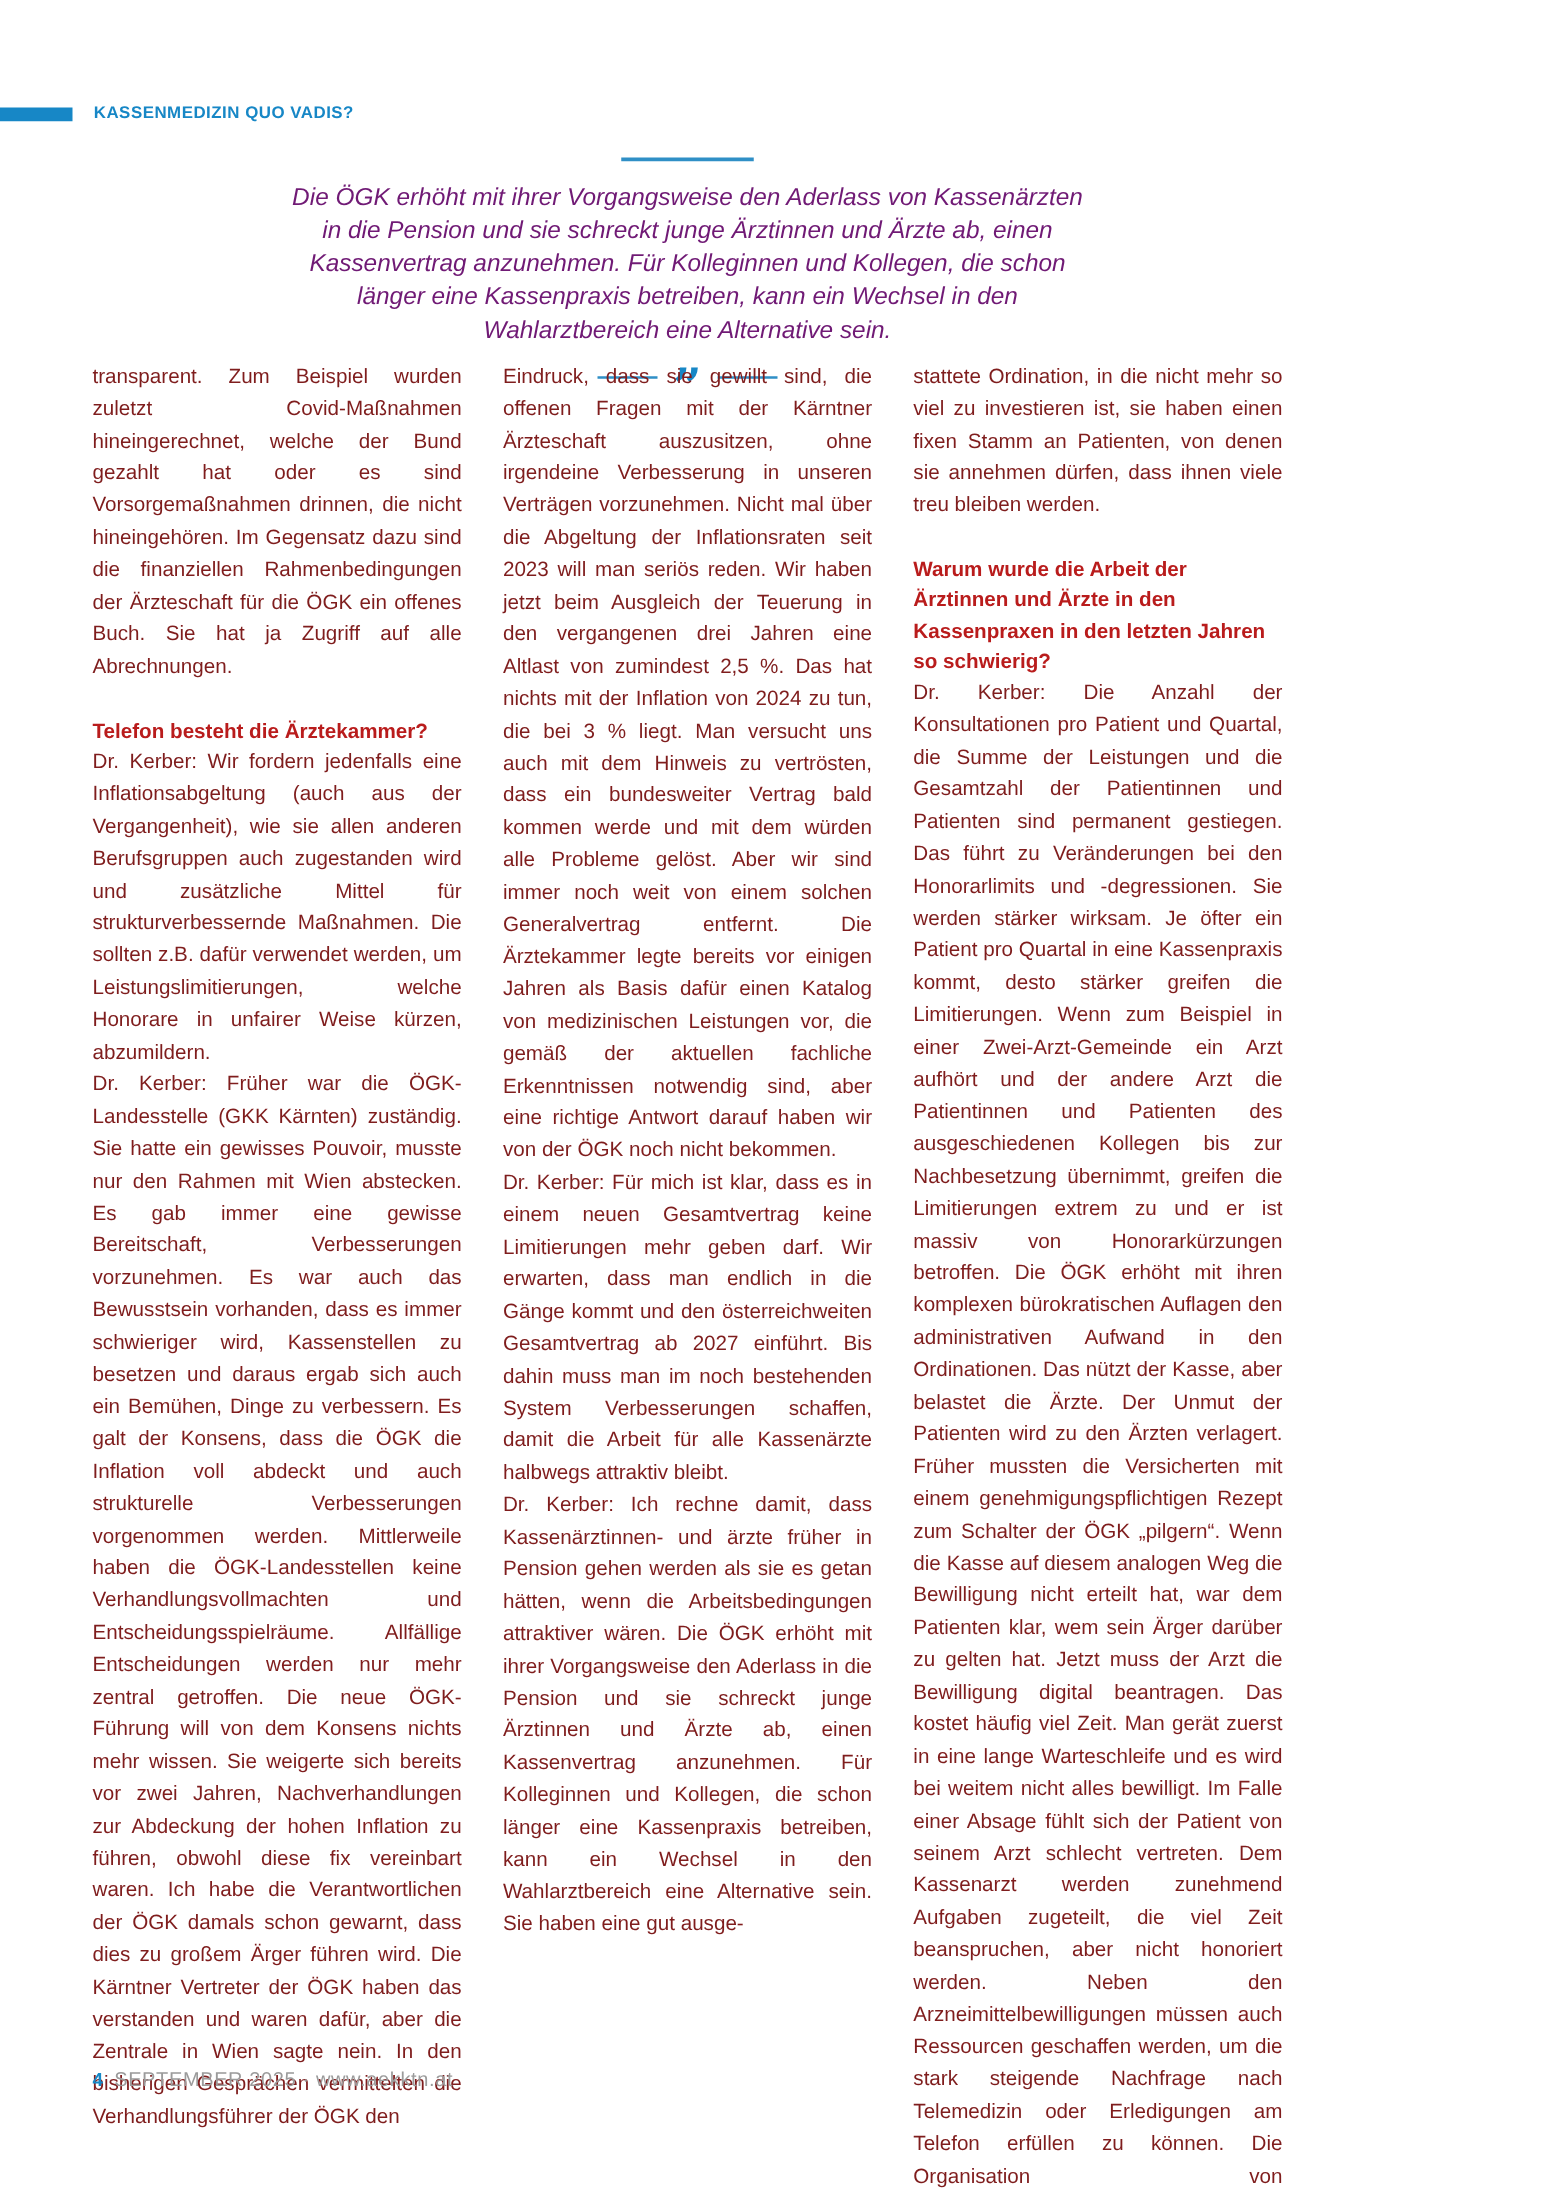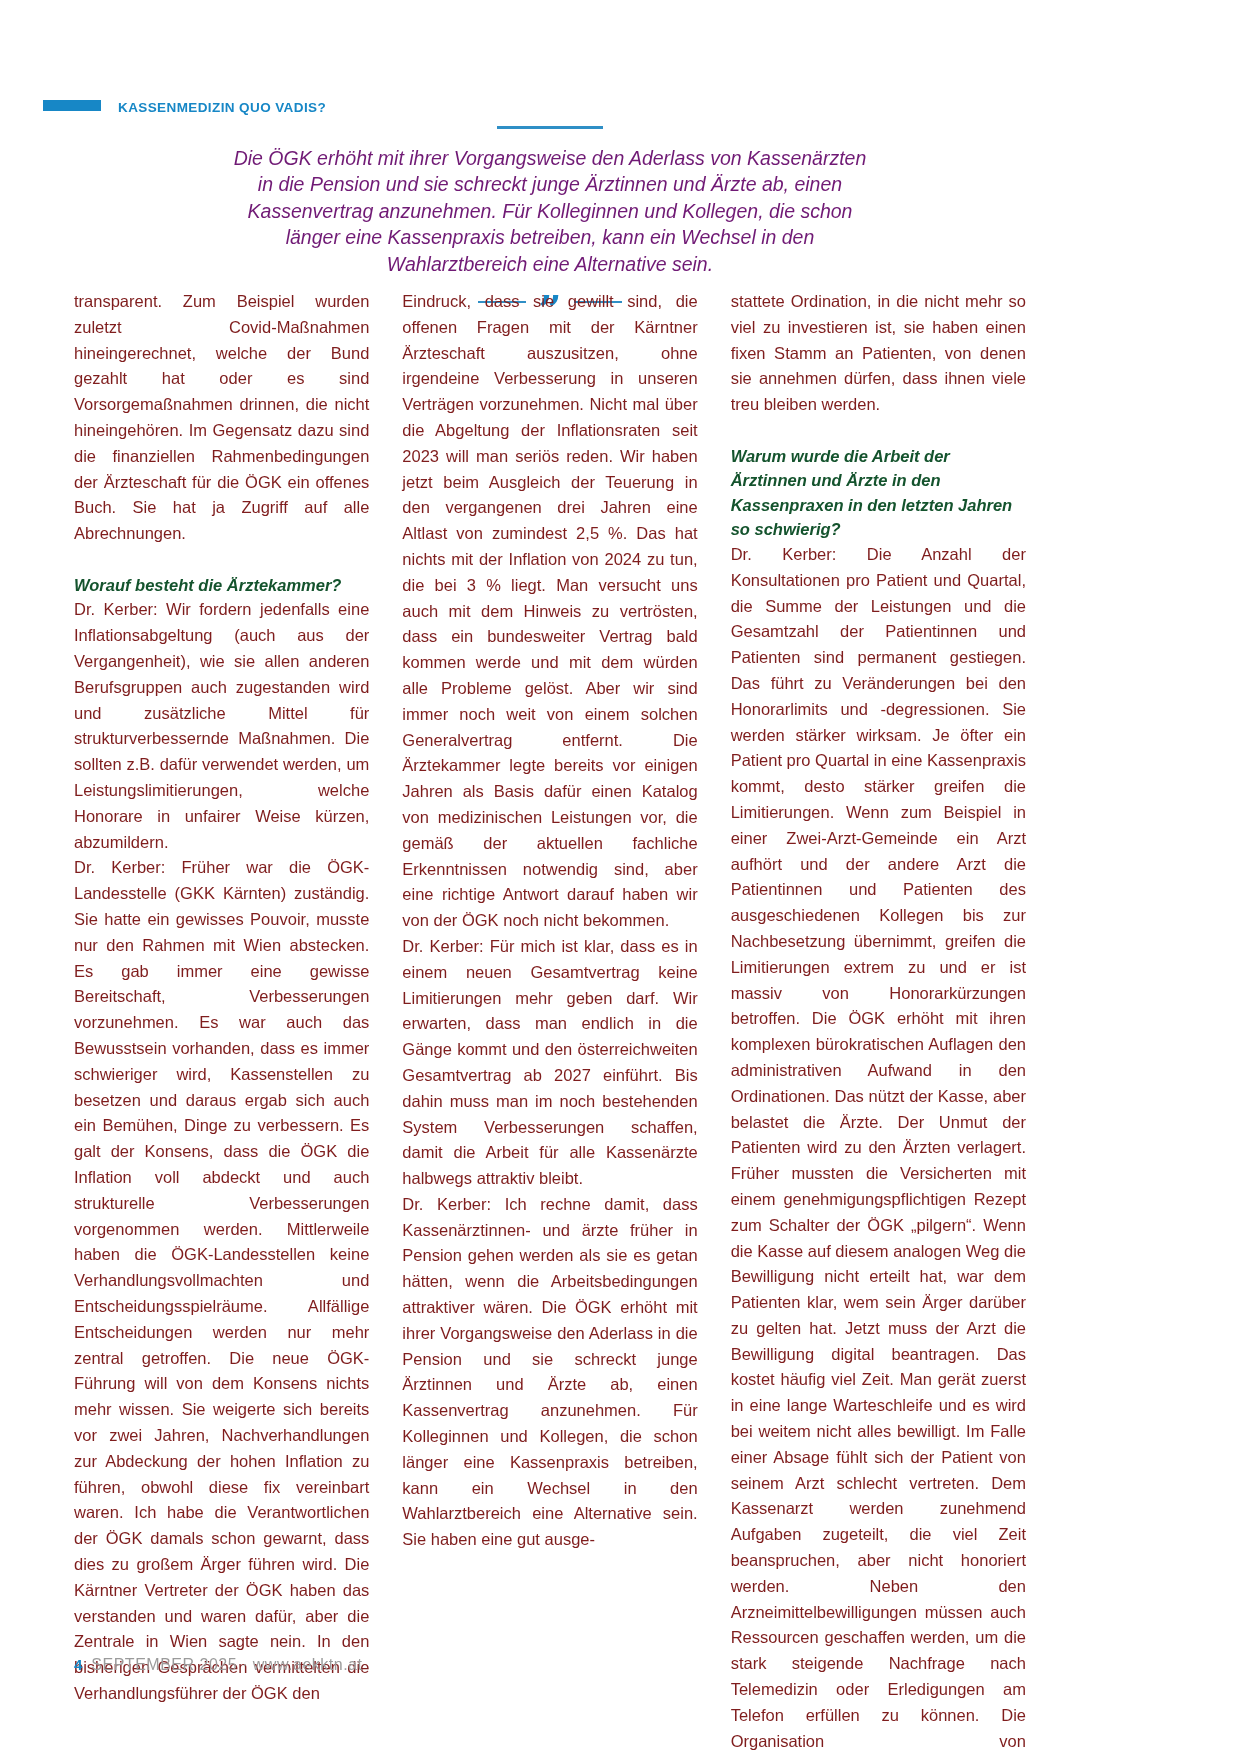--- a/index.html
+++ b/index.html
@@ -9,25 +9,24 @@
     height: 1754px;
     background: #ffffff;
     font-family: "Liberation Sans", sans-serif;
     position: relative;
     overflow: hidden;
   }
 
   
   .kicker-row {
     position: absolute;
-    top: 100px;
+    top: 82px;
     left: 0;
     display: flex;
-    align-items: flex-start;
-    padding-left: 43px;
+    align-items: flex-end;
   }
   .kicker-bar {
     width: 58px;
     height: 11px;
     background: #1787c6;
     margin-right: 17px;
   }
   .kicker-text {
     color: #1787c6;
     font-weight: bold;
@@ -99,23 +98,22 @@
     color: #7f1d1d;
     text-align: justify;
     hyphens: auto;
     -webkit-hyphens: auto;
   }
   .col h3 {
     margin: 26px 0 0 0;
     font-size: 16.5px;
     line-height: 24.5px;
     font-weight: bold;
-    color: #14532d;
+    color: #b91c1c;
     text-align: left;
-    font-style: italic;
   }
 
   
   .footer {
     position: absolute;
     top: 1656px;
     left: 74px;
     display: flex;
     align-items: baseline;
     gap: 9px;
@@ -146,21 +144,21 @@
     <div class="orn-line"></div>
     <div class="orn-mark">”</div>
     <div class="orn-line"></div>
   </div>
 </div>
 
 <div class="columns">
 
   <div class="col">
     <p>transparent. Zum Beispiel wurden zuletzt Covid-Maßnahmen hineingerechnet, welche der Bund gezahlt hat oder es sind Vorsorgemaßnahmen drinnen, die nicht hineingehören. Im Gegensatz dazu sind die finanziellen Rahmenbedingungen der Ärzteschaft für die ÖGK ein offenes Buch. Sie hat ja Zugriff auf alle Abrechnungen.</p>
-    <h3>Worauf besteht die Ärztekammer?</h3>
+    <h3>Telefon besteht die Ärztekammer?</h3>
     <p>Dr. Kerber: Wir fordern jedenfalls eine Inflationsabgeltung (auch aus der Vergangenheit), wie sie allen anderen Berufsgruppen auch zugestanden wird und zusätzliche Mittel für strukturverbessernde Maßnahmen. Die sollten z.B. dafür verwendet werden, um Leistungslimitierungen, welche Honorare in unfairer Weise kürzen, abzumildern.</p>
     <p>Dr. Kerber:  Früher war die ÖGK-Landesstelle (GKK Kärnten) zuständig. Sie hatte ein gewisses Pouvoir, musste  nur den Rahmen mit Wien abstecken. Es gab immer eine gewisse Bereitschaft, Verbesserungen vorzunehmen. Es war auch das Bewusstsein vorhanden, dass es immer schwieriger wird, Kassenstellen zu besetzen und daraus ergab sich auch ein Bemühen, Dinge zu verbessern. Es galt der Konsens, dass die ÖGK die Inflation voll abdeckt und  auch strukturelle Verbesserungen vorgenommen werden.  Mittlerweile haben die ÖGK-Landesstellen keine Verhandlungsvollmachten und Entscheidungsspielräume. Allfällige Entscheidungen werden nur mehr zentral getroffen. Die neue ÖGK-Führung will von dem Konsens nichts mehr wissen. Sie weigerte sich bereits vor zwei  Jahren, Nachverhandlungen zur Abdeckung der hohen Inflation zu führen, obwohl diese fix vereinbart waren. Ich habe die Verantwortlichen der ÖGK damals schon gewarnt, dass dies zu großem Ärger führen wird. Die Kärntner Vertreter der ÖGK haben das verstanden und waren dafür, aber die Zentrale in Wien sagte nein. In den bisherigen Gesprächen vermittelten die Verhandlungsführer der ÖGK den</p>
   </div>
 
   <div class="col">
     <p>Eindruck, dass sie gewillt sind, die offenen Fragen mit der Kärntner Ärzteschaft auszusitzen, ohne irgendeine Verbesserung in unseren Verträgen vorzunehmen. Nicht mal über die Abgeltung der Inflationsraten seit 2023 will man seriös reden. Wir haben jetzt beim Ausgleich der Teuerung in den vergangenen drei Jahren eine Altlast von zumindest 2,5 %. Das hat nichts mit der Inflation von 2024 zu tun, die bei 3 % liegt. Man versucht uns auch mit dem Hinweis zu vertrösten, dass ein bundesweiter Vertrag bald kommen werde und mit dem würden alle Probleme gelöst. Aber wir sind immer noch weit von einem solchen Generalvertrag entfernt. Die Ärztekammer legte bereits  vor einigen Jahren als Basis dafür einen Katalog von medizinischen Leistungen vor, die gemäß der aktuellen fachliche Erkenntnissen notwendig sind, aber eine richtige Antwort darauf haben wir von der ÖGK noch nicht bekommen.</p>
     <p>Dr. Kerber: Für mich ist klar, dass es in einem neuen Gesamtvertrag keine Limitierungen mehr geben darf. Wir erwarten, dass man endlich in die Gänge kommt und den österreichweiten Gesamtvertrag ab 2027 einführt. Bis dahin muss man im noch bestehenden System Verbesserungen schaffen, damit die Arbeit für alle Kassenärzte halbwegs attraktiv bleibt.</p>
     <p>Dr. Kerber: Ich rechne damit, dass Kassenärztinnen- und ärzte früher in Pension gehen werden als sie es getan hätten, wenn die Arbeitsbedingungen attraktiver wären. Die ÖGK erhöht mit ihrer Vorgangsweise den Aderlass in die Pension und sie schreckt junge Ärztinnen und Ärzte ab, einen Kassenvertrag anzunehmen. Für Kolleginnen und Kollegen, die schon länger eine Kassenpraxis betreiben, kann ein Wechsel in den Wahlarztbereich eine Alternative sein. Sie haben eine gut ausge-</p>
   </div>
 

